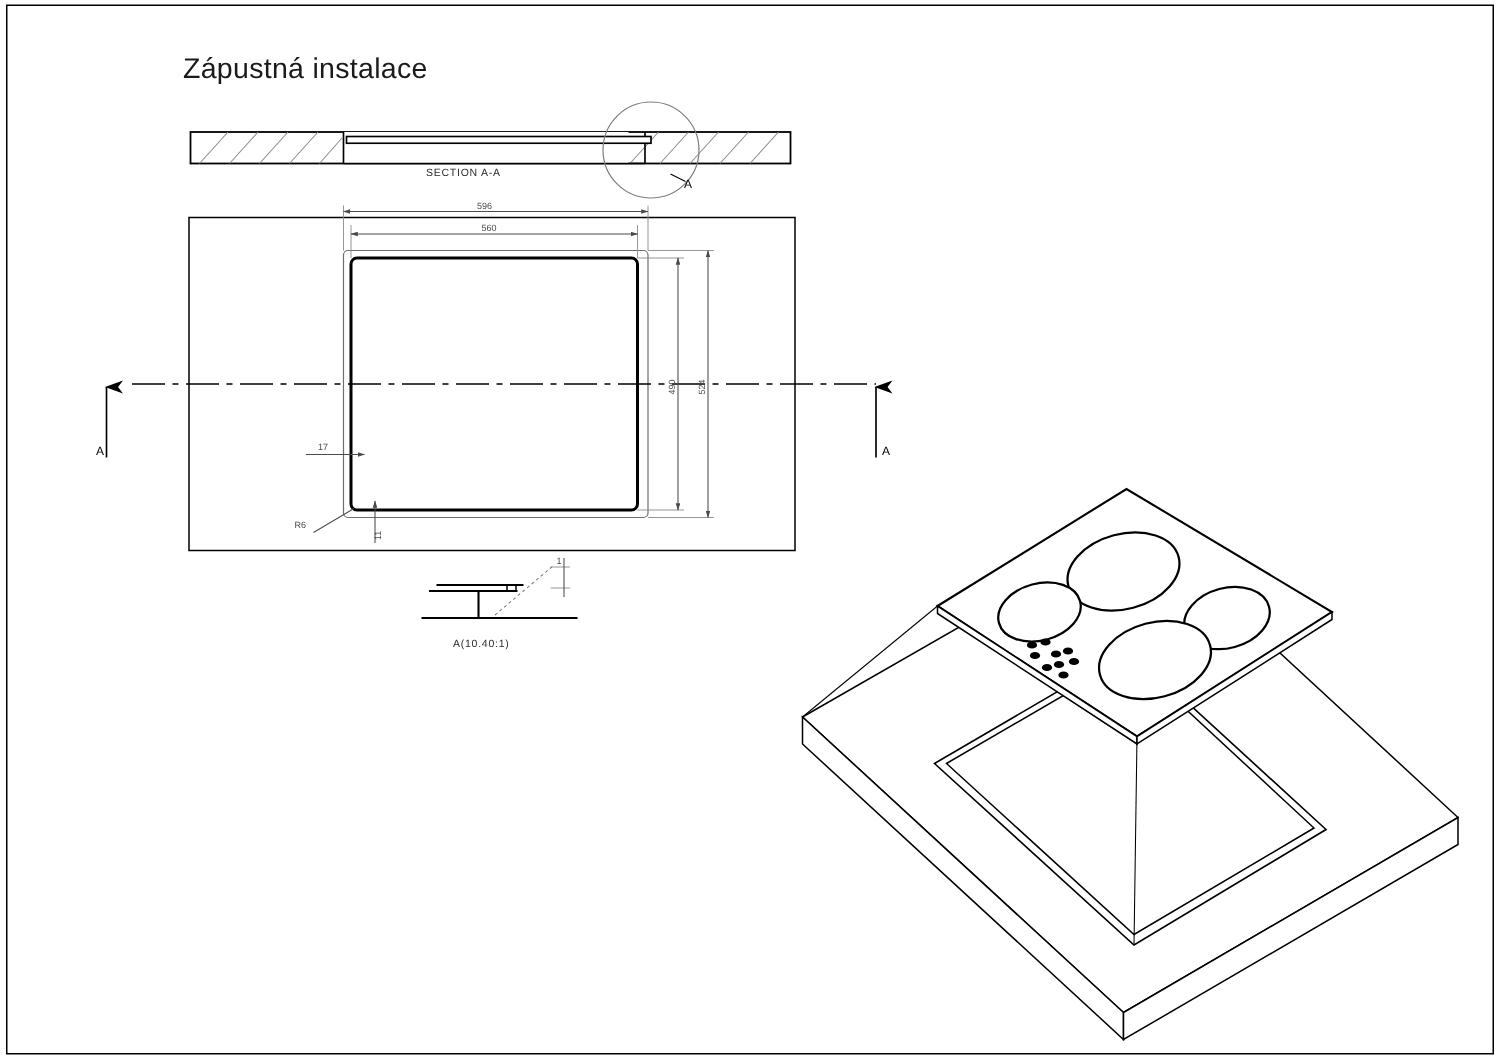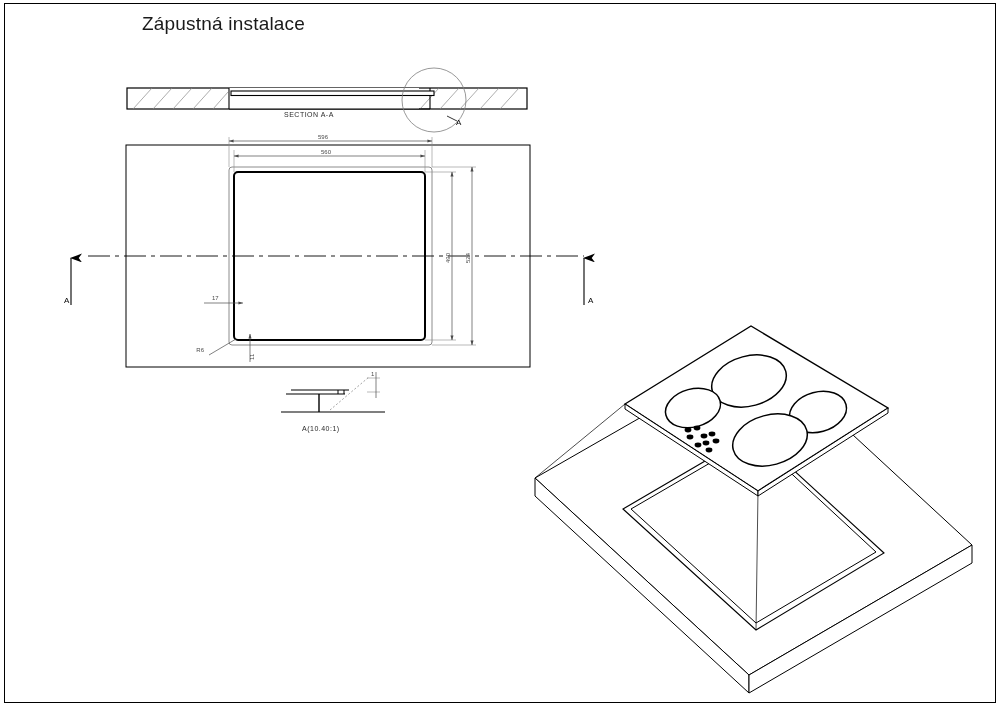--- a/index.html
+++ b/index.html
@@ -22,26 +22,25 @@
     left: 4px;
     top: 3px;
     width: 992px;
     height: 700px;
     border: 1px solid #000;
     box-sizing: border-box;
   }
   #title {
     position: absolute;
     left: 122px;
-    top: 13px;
+    top: 36px;
     font-size: 19px;
     color: #1a1a1a;
     letter-spacing: 0.2px;
     white-space: nowrap;
-    margin-left: 20px;
   }
   svg.drawing {
     position: absolute;
     left: 0;
     top: 0;
     width: 1000px;
     height: 706px;
   }
   .dim-text {
     font-family: "Liberation Sans", sans-serif;

